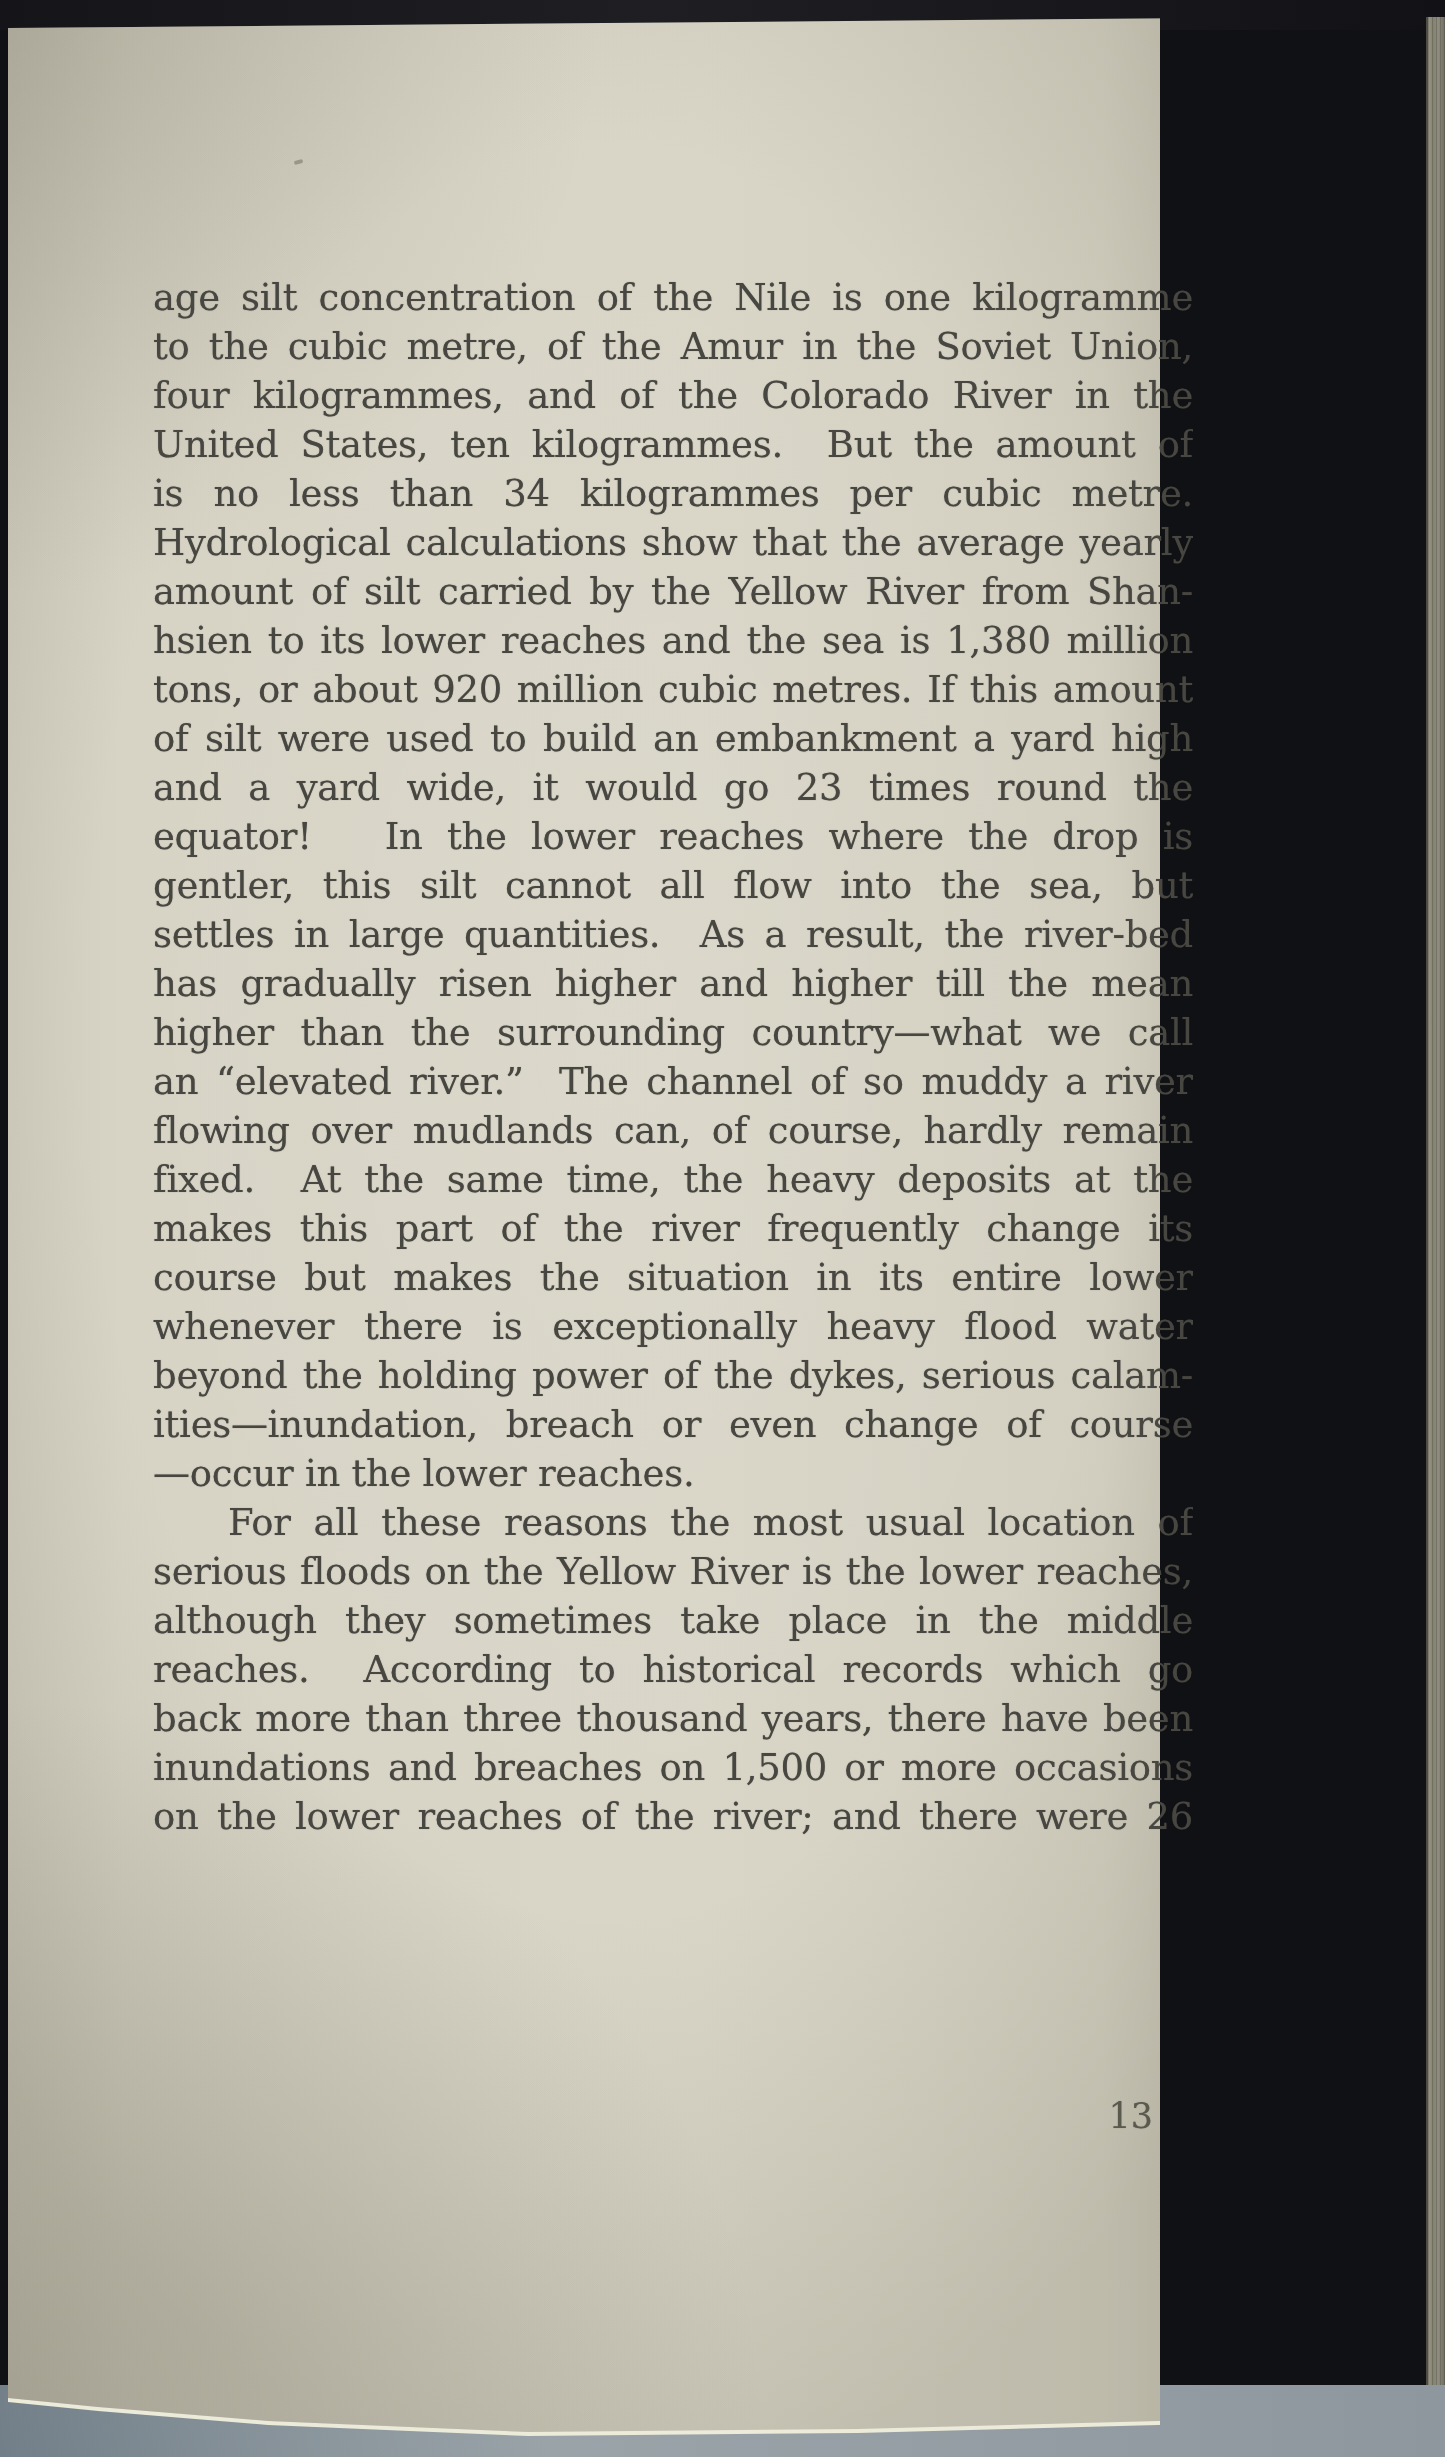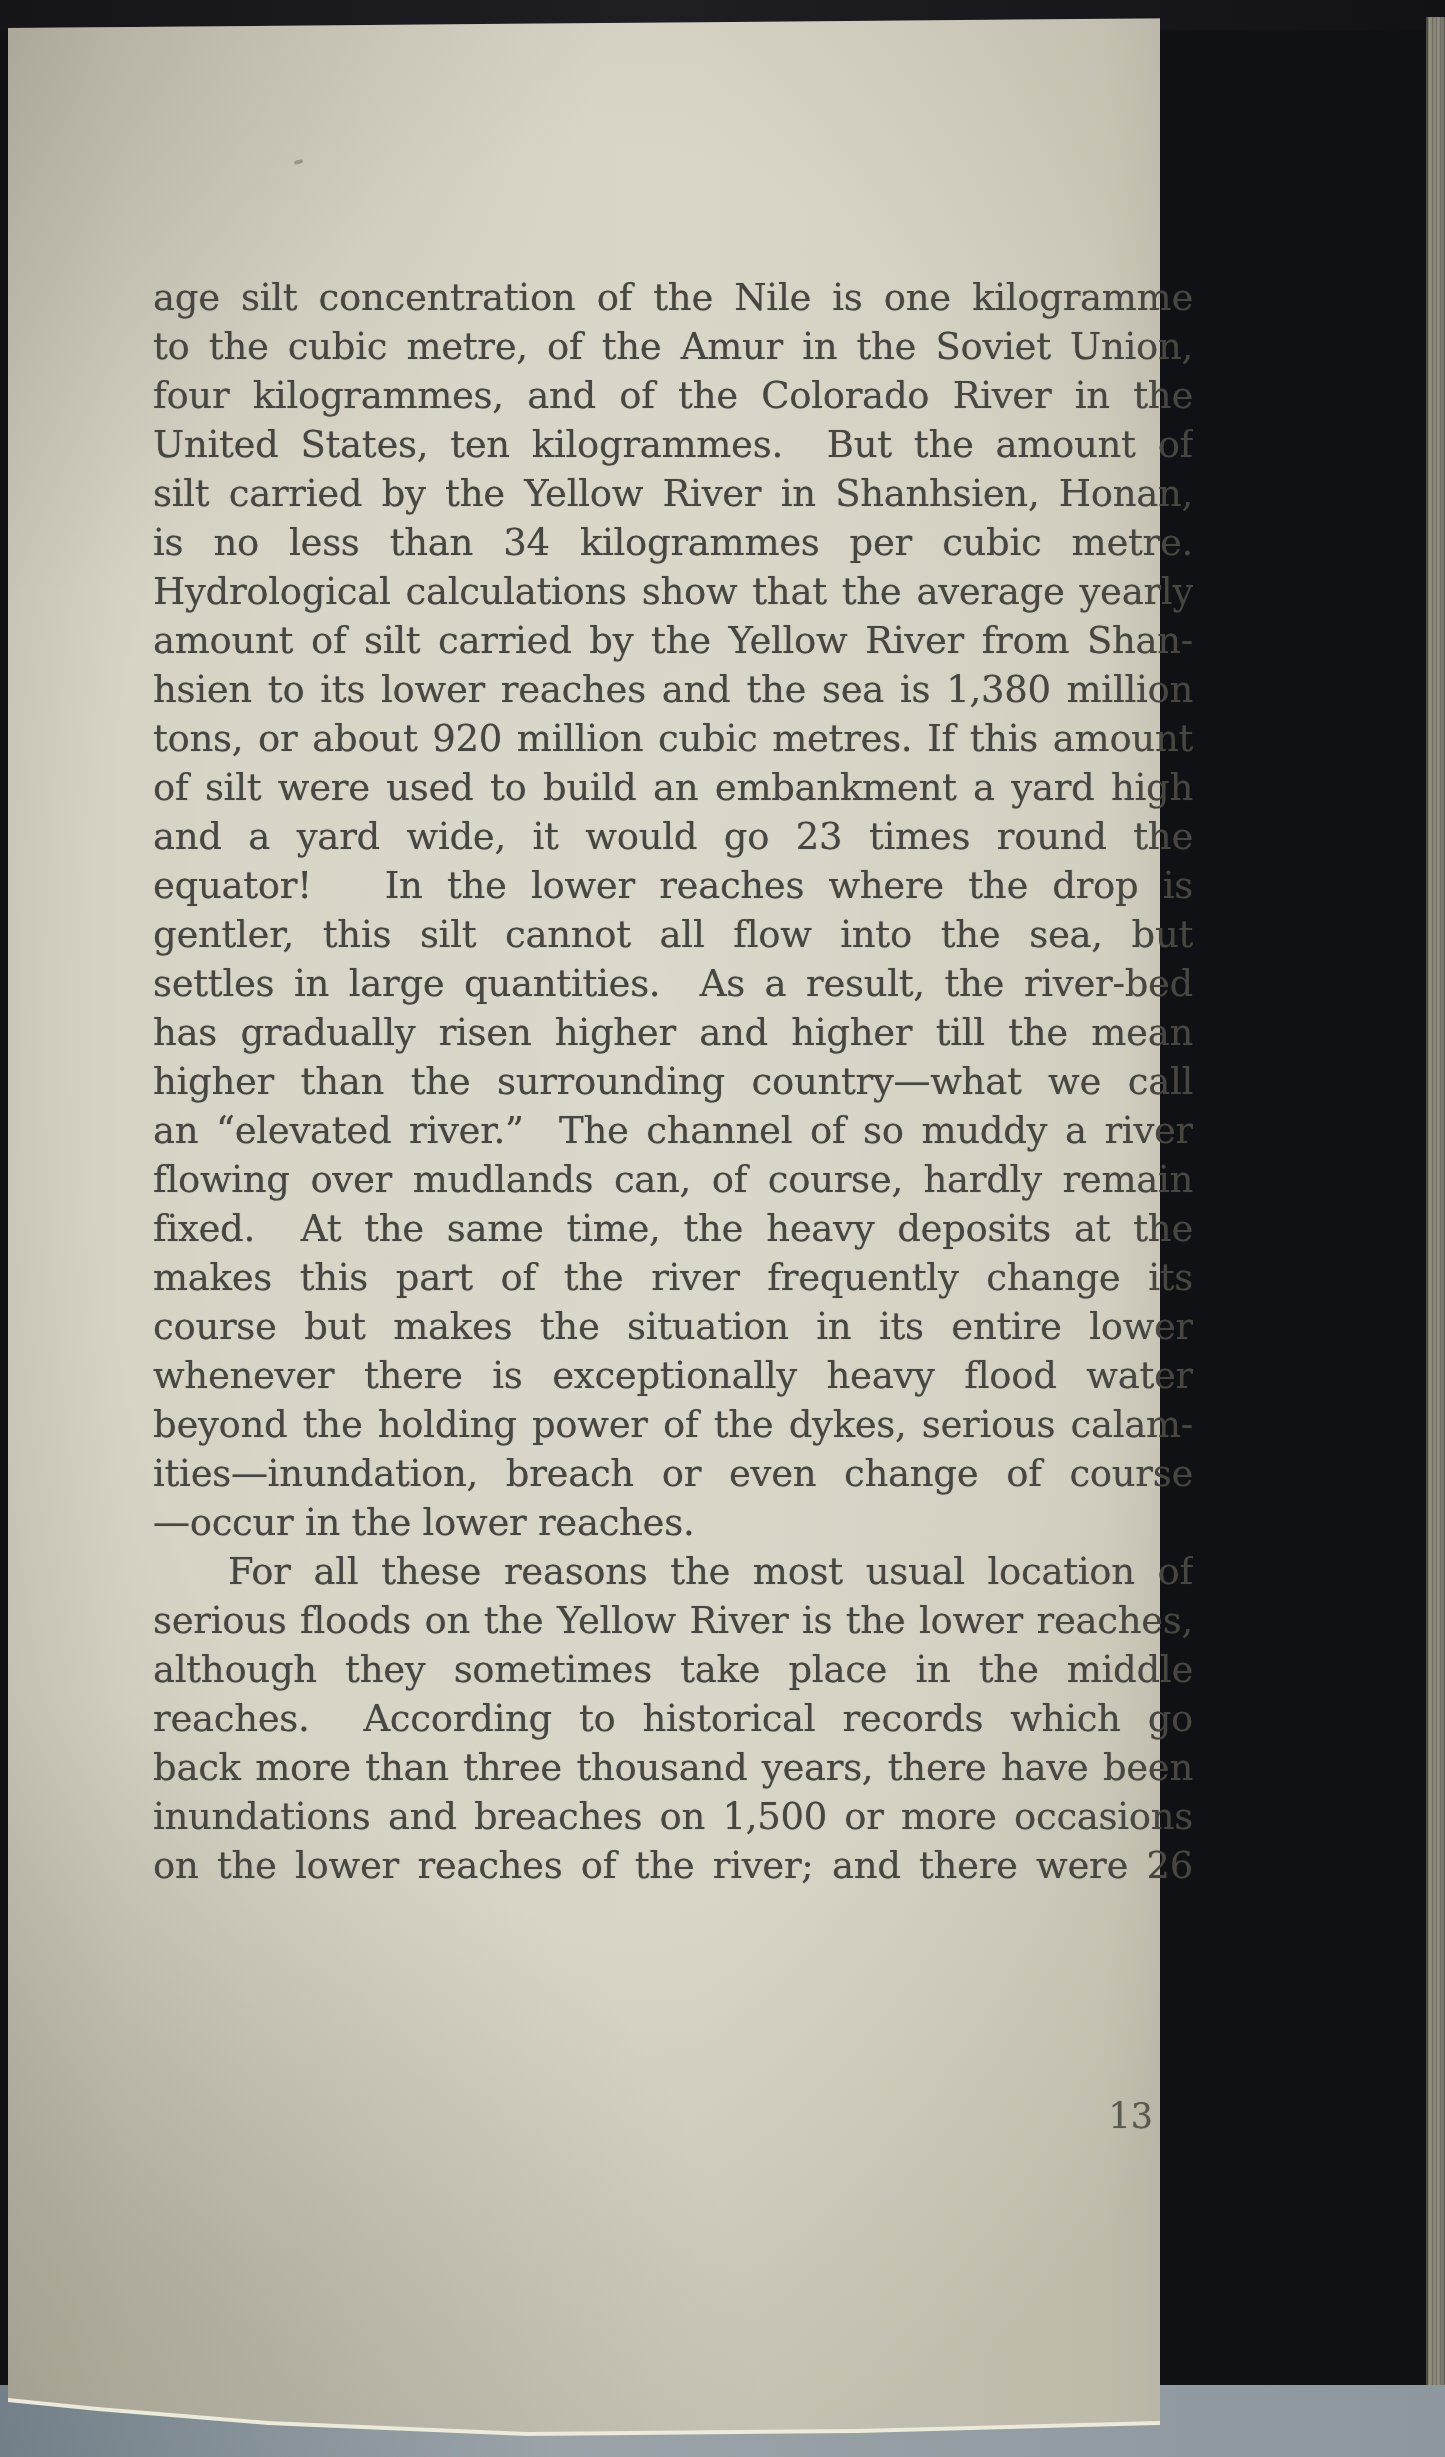--- a/index.html
+++ b/index.html
@@ -77,21 +77,20 @@
   <div class="fore-edge"></div>
   <div class="bottom-band"></div>
   <div class="page-shape page-under"></div>
   <div class="page-shape page">
     <div class="speck"></div>
     <div class="text-block" id="text-block">
         <div class="line">age silt concentration of the Nile is one kilogramme</div>
         <div class="line">to the cubic metre, of the Amur in the Soviet Union,</div>
         <div class="line">four kilogrammes, and of the Colorado River in the</div>
         <div class="line">United States, ten kilogrammes.&nbsp; But the amount of</div>
-        <div class="line">silt carried by the Yellow River in Shanhsien, Honan,</div>
         <div class="line">is no less than 34 kilogrammes per cubic metre.</div>
         <div class="line">Hydrological calculations show that the average yearly</div>
         <div class="line">amount of silt carried by the Yellow River from Shan-</div>
         <div class="line">hsien to its lower reaches and the sea is 1,380 million</div>
         <div class="line">tons, or about 920 million cubic metres. If this amount</div>
         <div class="line">of silt were used to build an embankment a yard high</div>
         <div class="line">and a yard wide, it would go 23 times round the</div>
         <div class="line">equator!&nbsp;&nbsp; In the lower reaches where the drop is</div>
         <div class="line">gentler, this silt cannot all flow into the sea, but</div>
         <div class="line">settles in large quantities.&nbsp; As a result, the river-bed</div>

